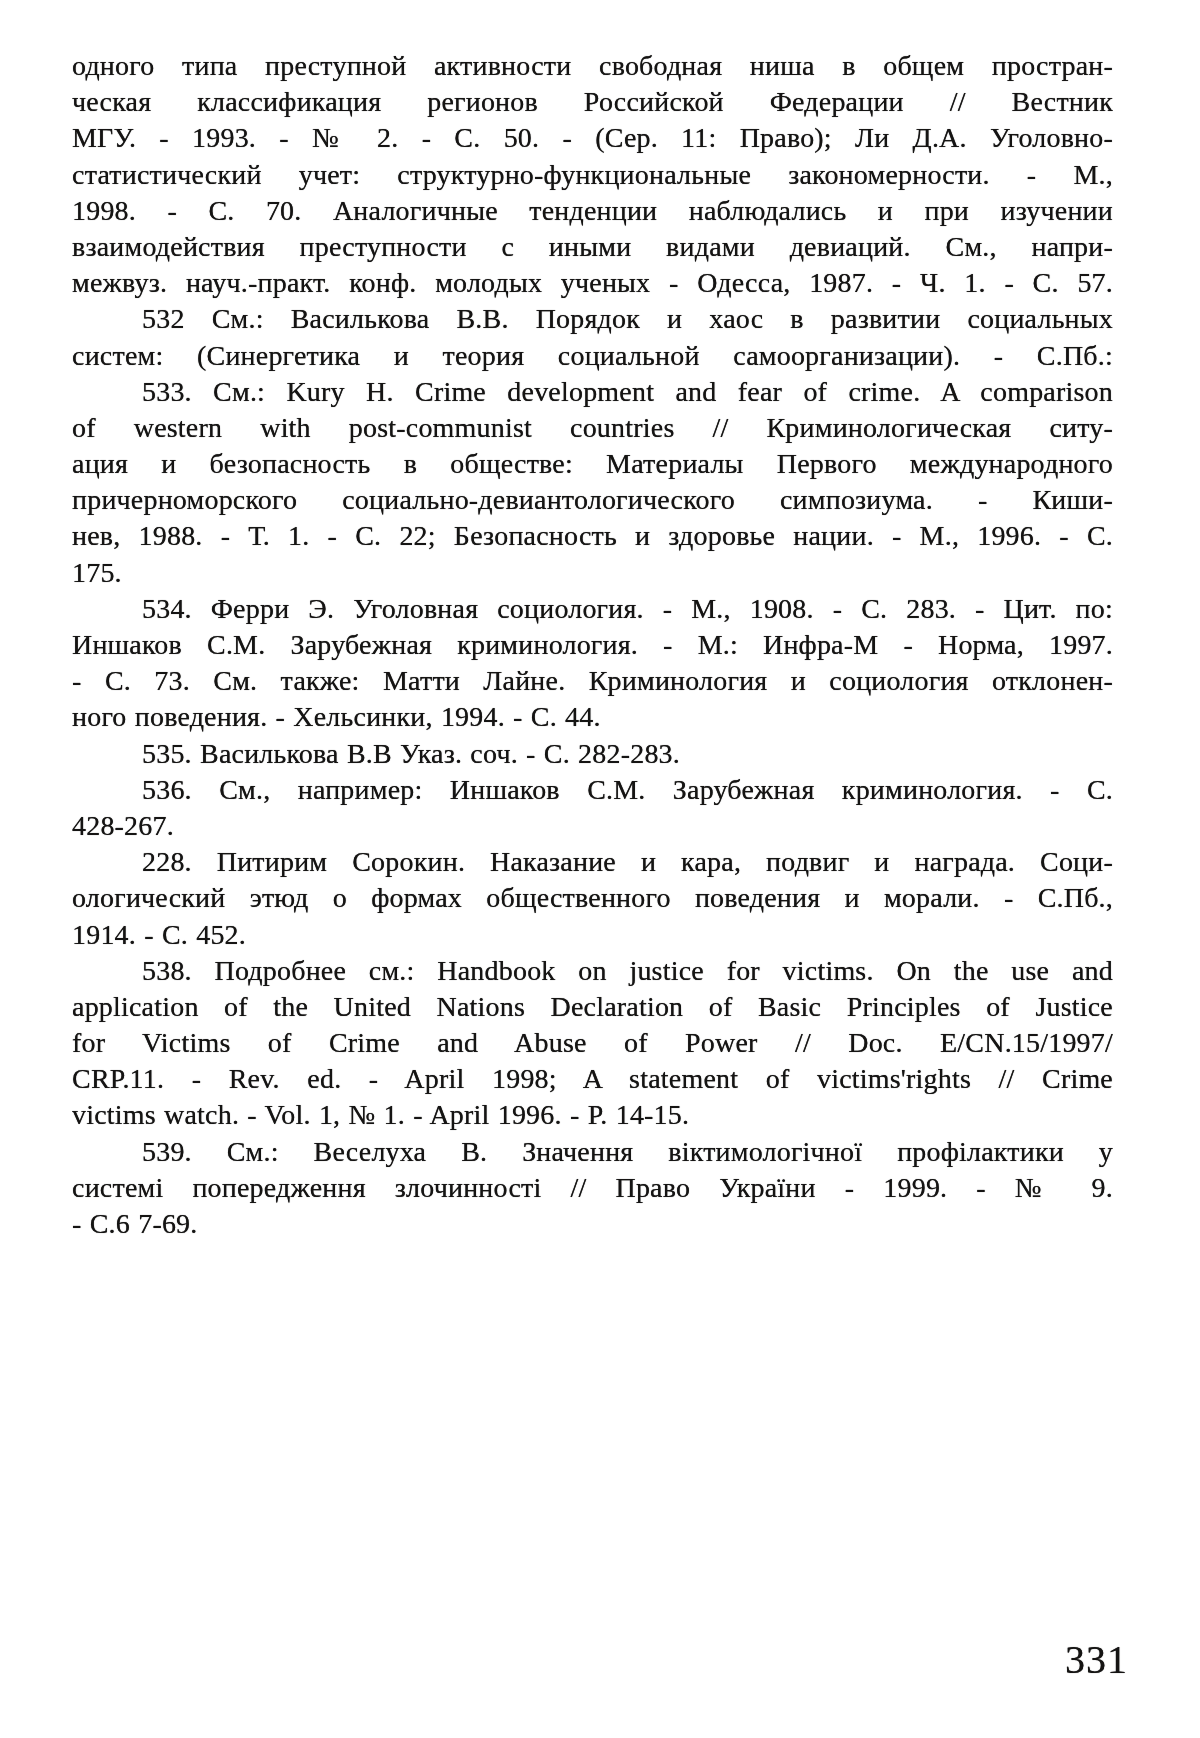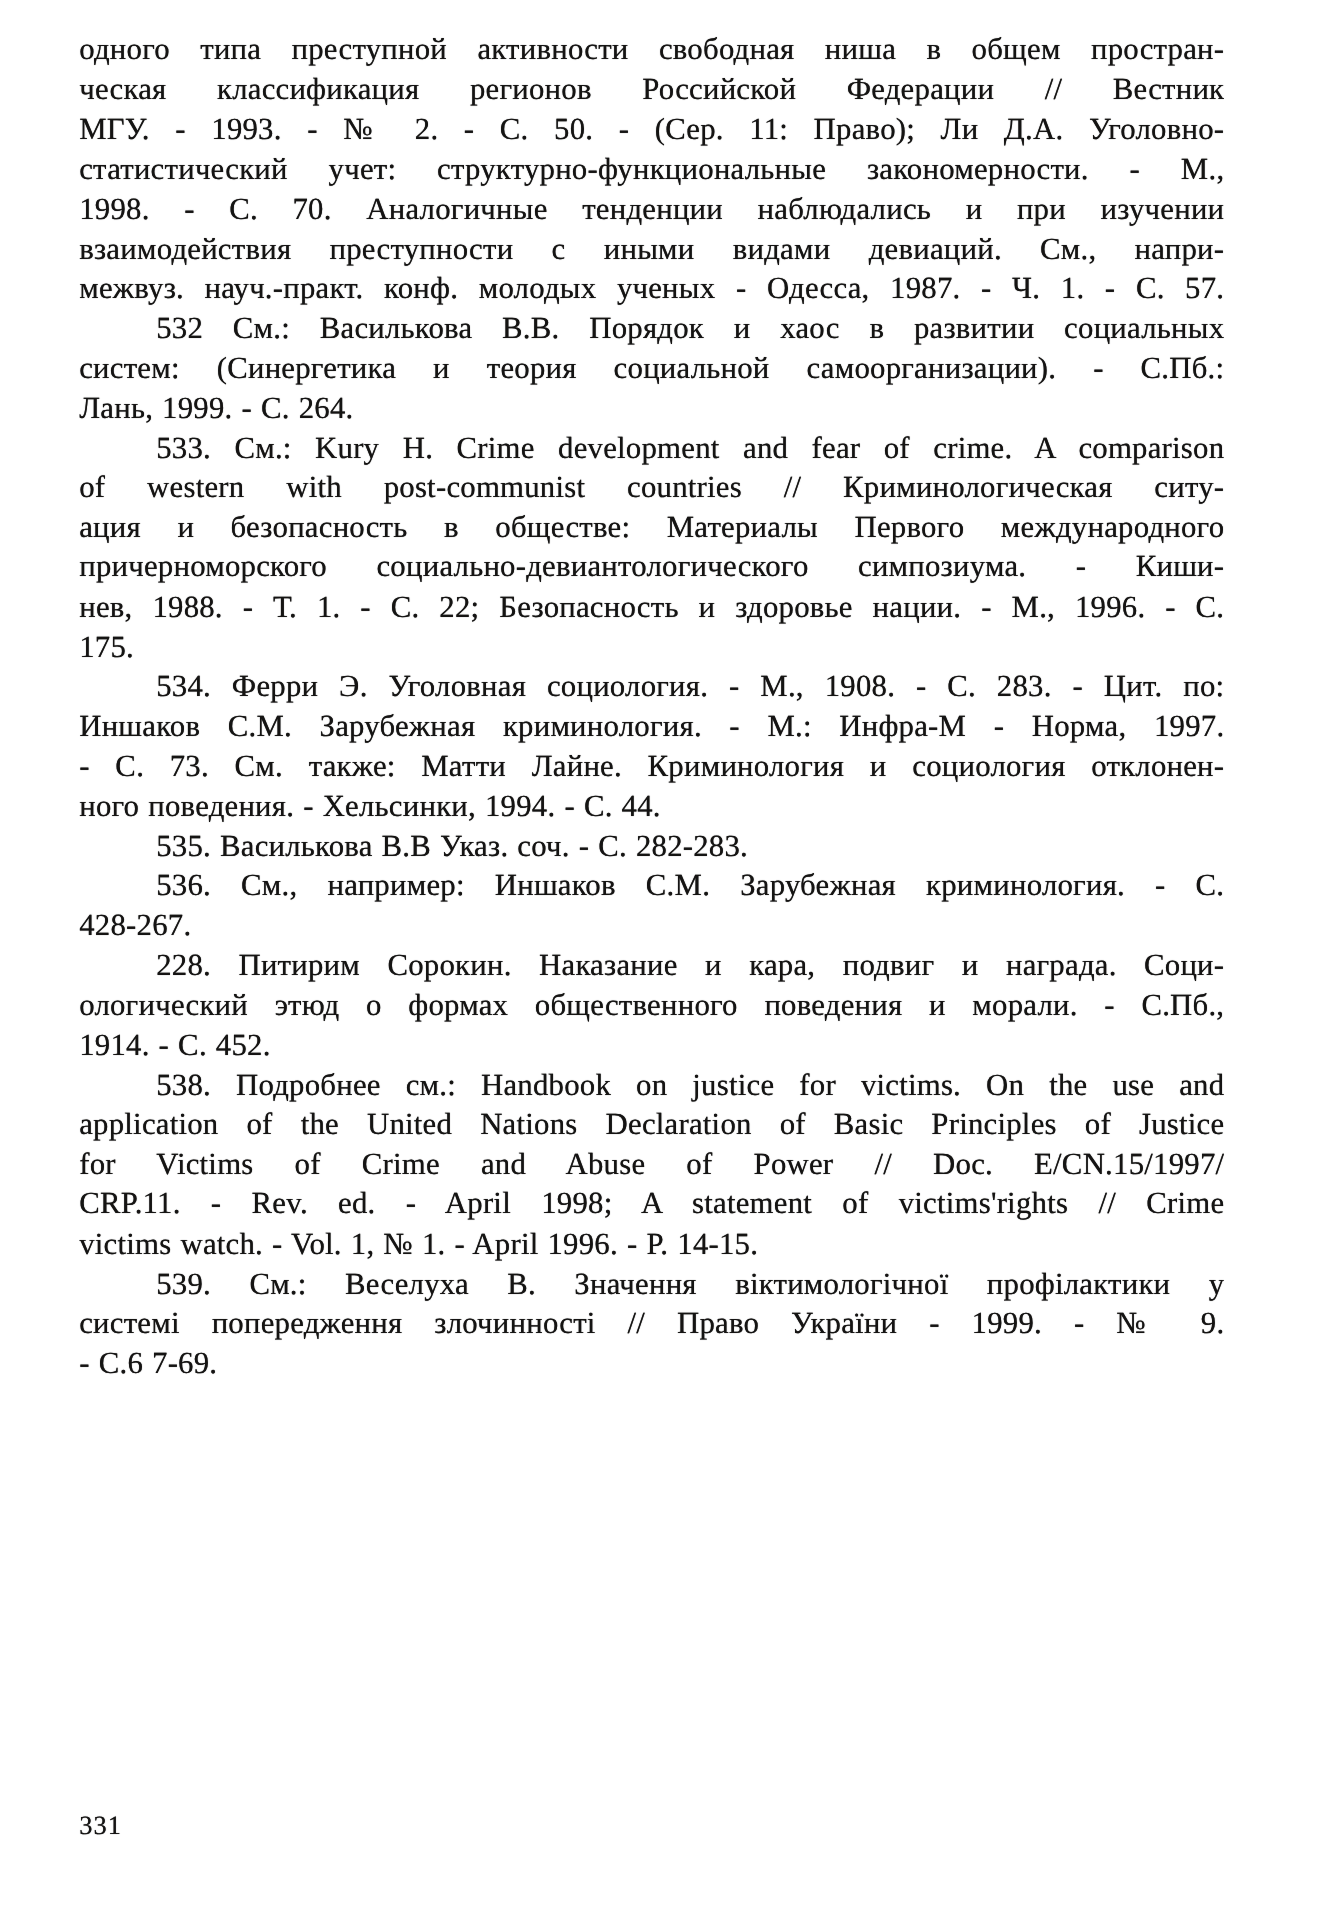--- a/index.html
+++ b/index.html
@@ -12,21 +12,21 @@
     width: 1200px;
     height: 1738px;
     background: #ffffff;
     font-family: "Liberation Serif", "DejaVu Serif", serif;
     color: #151413;
     overflow: hidden;
   }
   .textblock {
     position: absolute;
     left: 72px;
-    top: 28px;
+    top: 48px;
     width: 1041px;
   }
   .line {
     font-size: 28px;
     line-height: 36.2px;
     height: 36.2px;
     overflow: hidden;
     text-align: justify;
     letter-spacing: 0.2px;
     word-spacing: 1px;
@@ -43,41 +43,41 @@
     padding-left: 70px;
   }
   .line.end {
     text-align: left;
   }
   .pagenum {
     position: absolute;
     top: 1642px;
     left: 72px;
     width: 1056px;
-    font-size: 24px;
+    text-align: right;
+    font-size: 40px;
     line-height: 36px;
     letter-spacing: 1px;
     text-shadow: 0 0 0.7px rgba(10,10,10,0.85);
   }
 </style>
 </head>
 <body>
 
 <div class="page">
   <div class="textblock">
       <div class="line">одного типа преступной активности свободная ниша в общем простран-</div>
       <div class="line">ческая классификация регионов Российской Федерации // Вестник</div>
       <div class="line">МГУ. - 1993. - № 2. - С. 50. - (Сер. 11: Право); Ли Д.А. Уголовно-</div>
       <div class="line">статистический учет: структурно-функциональные закономерности. - М.,</div>
       <div class="line">1998. - С. 70. Аналогичные тенденции наблюдались и при изучении</div>
       <div class="line">взаимодействия преступности с иными видами девиаций. См., напри-</div>
       <div class="line">межвуз. науч.-практ. конф. молодых ученых - Одесса, 1987. - Ч. 1. - С. 57.</div>
       <div class="line indent">532 См.: Василькова В.В. Порядок и хаос в развитии социальных</div>
       <div class="line">систем: (Синергетика и теория социальной самоорганизации). - С.Пб.:</div>
-      <div class="line end">Лань, 1999. - С. 264.</div>
       <div class="line indent">533. См.: Kury H. Crime development and fear of crime. A comparison</div>
       <div class="line">of western with post-communist countries // Криминологическая ситу-</div>
       <div class="line">ация и безопасность в обществе: Материалы Первого международного</div>
       <div class="line">причерноморского социально-девиантологического симпозиума. - Киши-</div>
       <div class="line">нев, 1988. - Т. 1. - С. 22; Безопасность и здоровье нации. - М., 1996. - С.</div>
       <div class="line end">175.</div>
       <div class="line indent">534. Ферри Э. Уголовная социология. - М., 1908. - С. 283. - Цит. по:</div>
       <div class="line">Иншаков С.М. Зарубежная криминология. - М.: Инфра-М - Норма, 1997.</div>
       <div class="line">- С. 73. См. также: Матти Лайне. Криминология и социология отклонен-</div>
       <div class="line end">ного поведения. - Хельсинки, 1994. - С. 44.</div>

